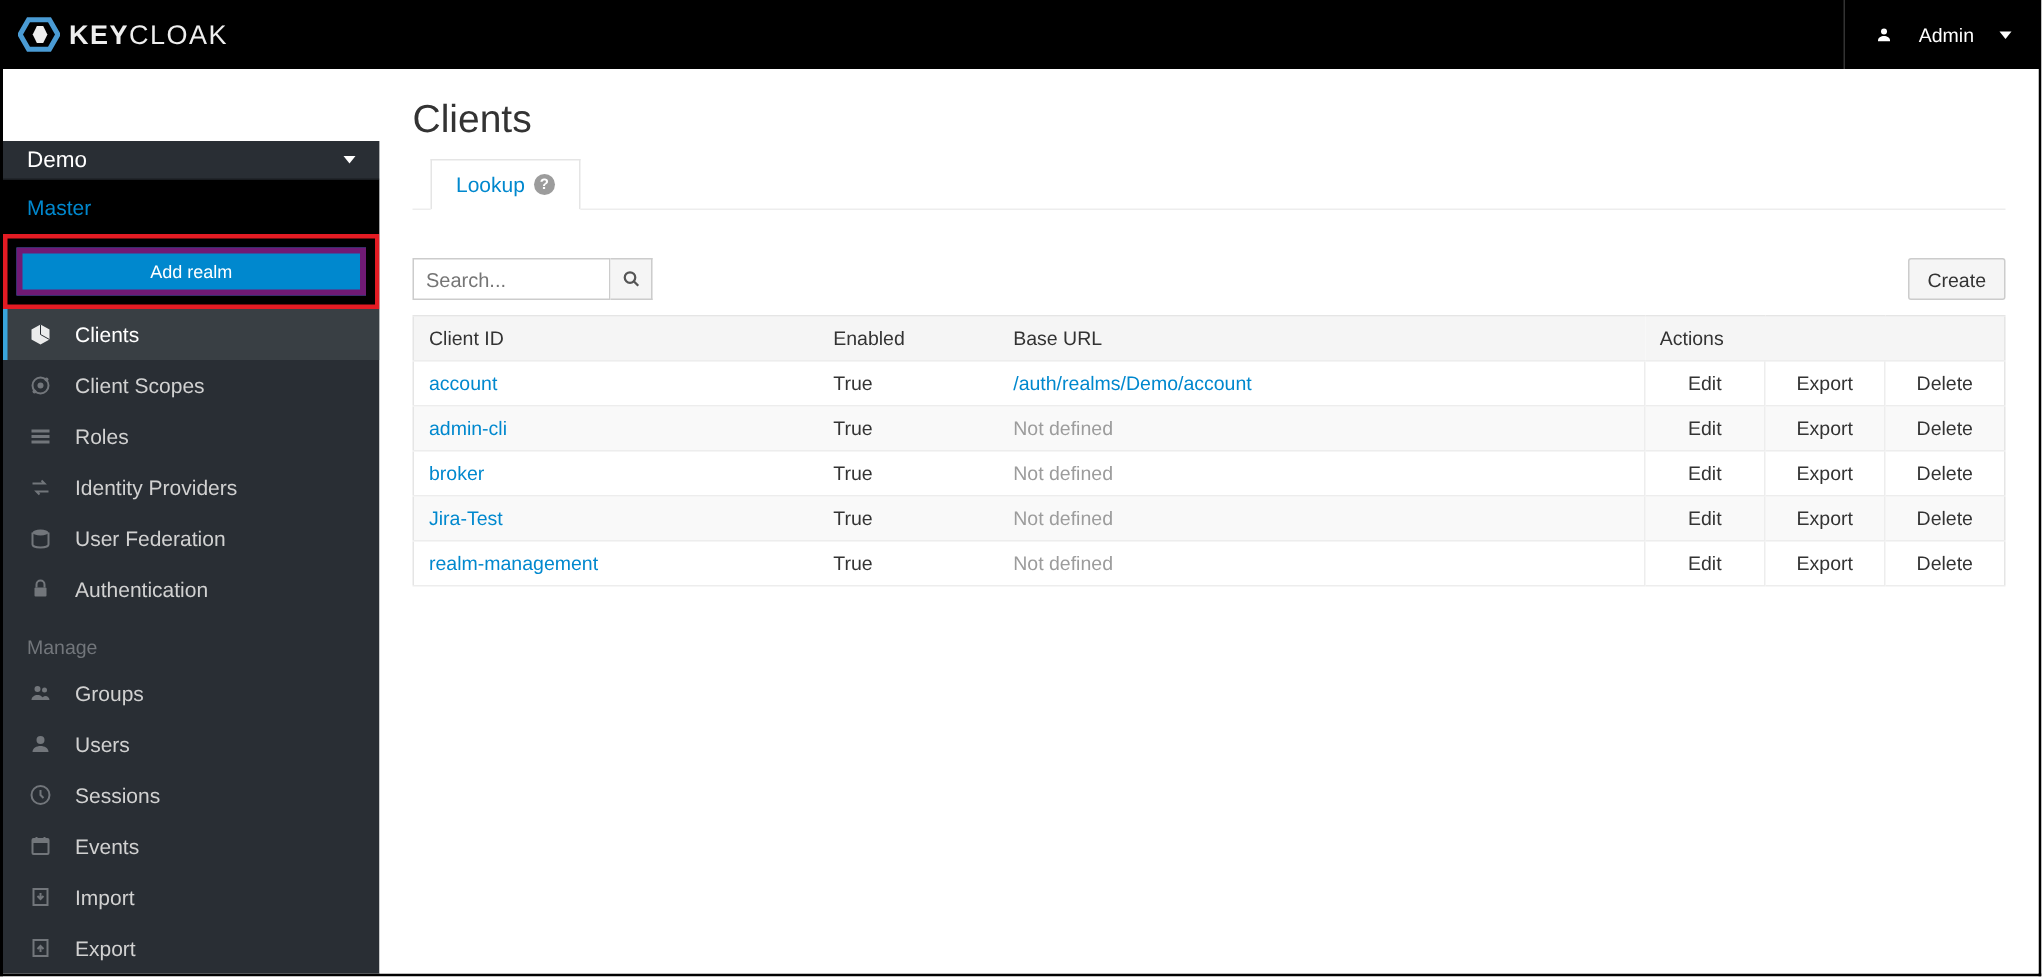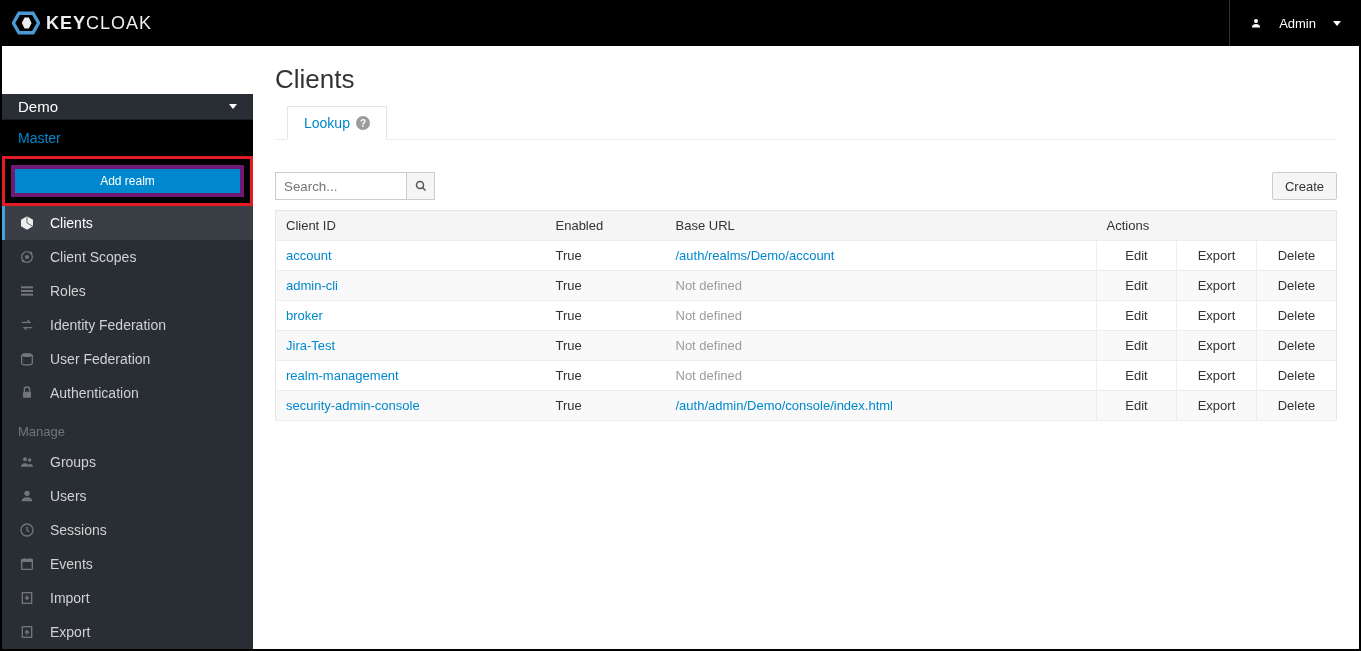--- a/index.html
+++ b/index.html
@@ -111,21 +111,21 @@
             </svg>
           </span>
           <span>Roles</span>
         </li>
         <li class="nav-item">
           <span class="nav-icon">
             <svg width="16" height="16" viewBox="0 0 24 24" fill="currentColor">
               <path d="M4 8h12l-3-3M20 16H8l3 3" stroke="currentColor" stroke-width="2" fill="none"></path>
             </svg>
           </span>
-          <span>Identity Federation</span>
+          <span>Identity Providers</span>
         </li>
         <li class="nav-item">
           <span class="nav-icon">
             <svg width="16" height="16" viewBox="0 0 24 24" fill="currentColor">
               <ellipse cx="12" cy="6" rx="8" ry="3"></ellipse>
               <path d="M4 6v12c0 1.7 3.6 3 8 3s8-1.3 8-3V6" fill="none" stroke="currentColor" stroke-width="2"></path>
             </svg>
           </span>
           <span>User Federation</span>
         </li>
@@ -266,24 +266,16 @@
             <td class="action">Delete</td>
           </tr>
           <tr>
             <td class="link"><a href="#">realm-management</a></td>
             <td>True</td>
             <td class="muted">Not defined</td>
             <td class="action">Edit</td>
             <td class="action">Export</td>
             <td class="action">Delete</td>
           </tr>
-          <tr>
-            <td class="link"><a href="#">security-admin-console</a></td>
-            <td>True</td>
-            <td class="link"><a href="#">/auth/admin/Demo/console/index.html</a></td>
-            <td class="action">Edit</td>
-            <td class="action">Export</td>
-            <td class="action">Delete</td>
-          </tr>
         </tbody>
     </table>
   </main>
 </div>
 
 </body></html>

